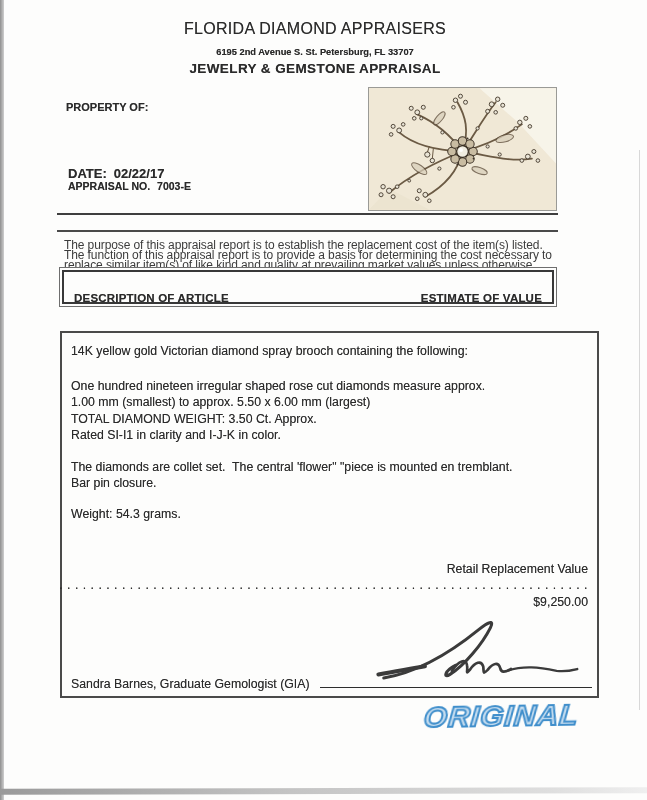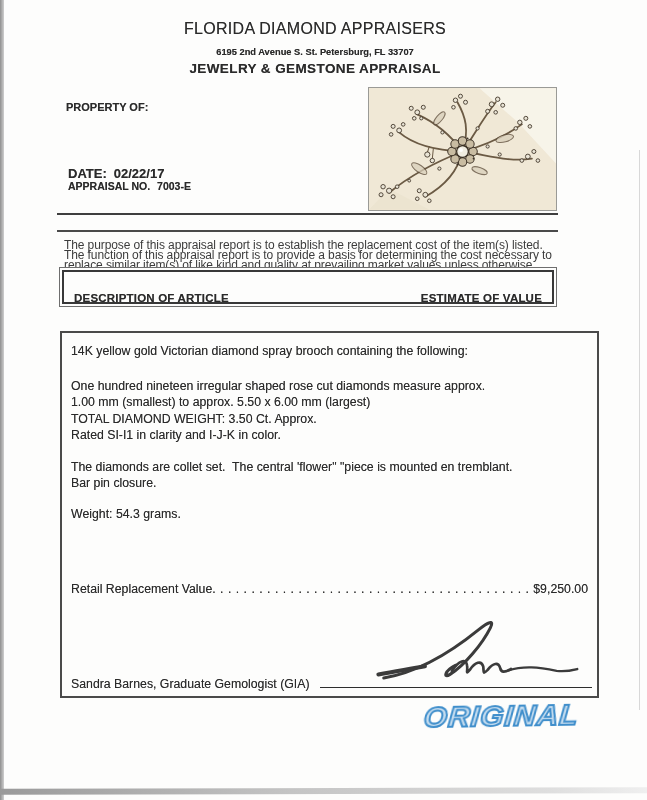--- a/index.html
+++ b/index.html
@@ -58,21 +58,21 @@
   .col-head{font-weight:bold;font-size:11.5px;letter-spacing:0.2px;margin-top:22px;}
 
   
   .main-box{position:absolute;left:44px;top:331px;width:539px;height:367px;
     border:2px solid #4a4a4a;box-sizing:border-box;background:#fdfdfc;margin-left:16px;}
   .main-box .block{position:absolute;left:9px;right:9px;font-size:12.3px;line-height:16.4px;}
   .p-intro{top:10px;}
   .p-details{top:45px;}
   .p-setting{top:126px;}
   .p-weight{top:173px;}
-  .retail-row{top:248px;display:flex;align-items:flex-end;}
+  .retail-row{top:228px;display:flex;align-items:flex-end;flex-direction:column;}
   .retail-label{white-space:pre;}
   .retail-dots{flex:1 1 auto;overflow:hidden;white-space:nowrap;letter-spacing:0.5px;}
   .retail-amount{white-space:pre;padding-left:4px;}
 
   .sig-row{position:absolute;left:9px;right:5px;top:338px;height:20px;
     display:flex;align-items:flex-end;font-size:12.3px;}
   .sig-line{flex:1 1 auto;margin-left:10px;border-bottom:1.6px solid #2e2e2e;margin-bottom:3px;}
   .sig-svg{position:absolute;right:4px;top:-56px;width:215px;height:74px;pointer-events:none;}
 
   

